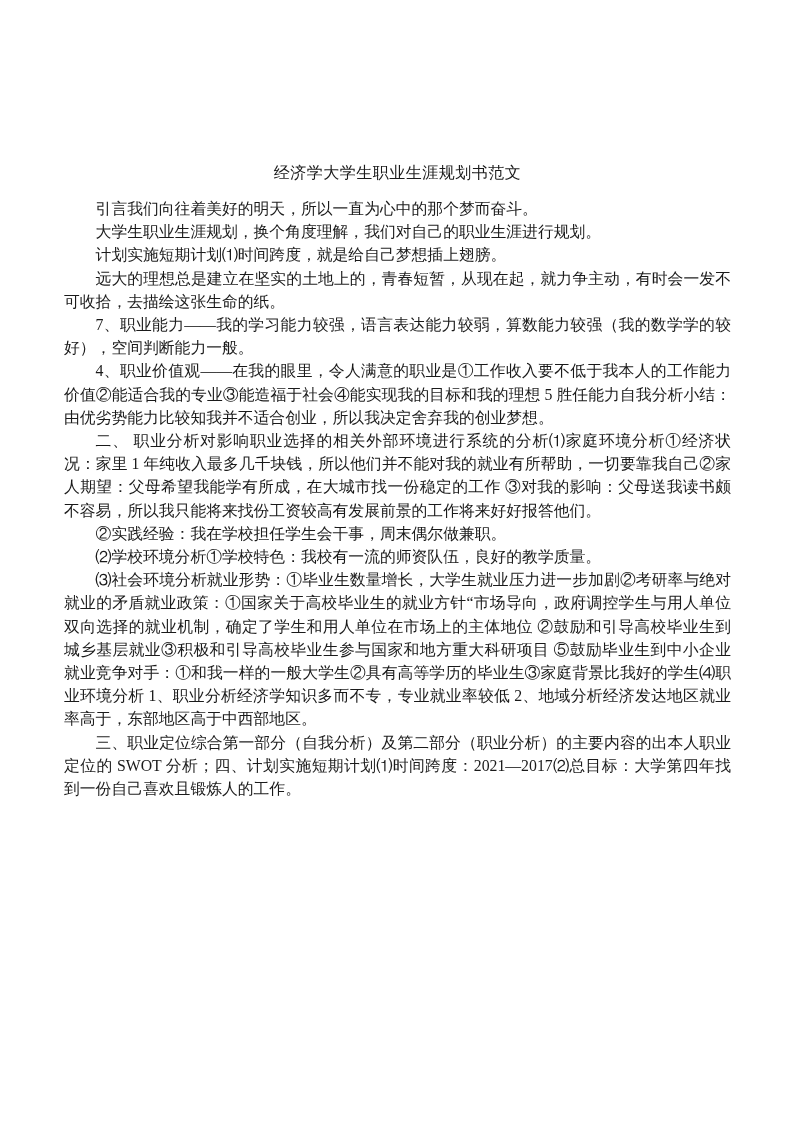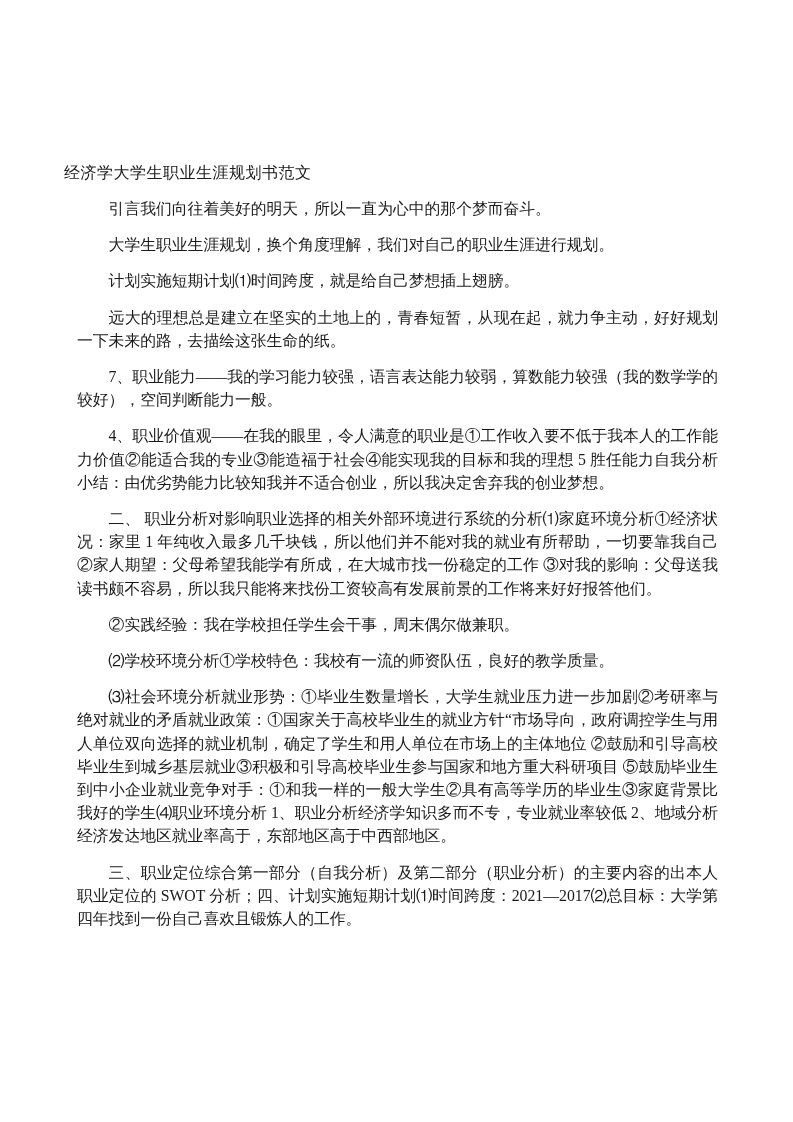--- a/index.html
+++ b/index.html
@@ -19,42 +19,43 @@
   .content {
     position: absolute;
     left: 64px;
     top: 161px;
     width: 667px;
   }
   .doc-title {
     font-size: 16px;
     font-weight: normal;
     line-height: 23px;
+    text-align: center;
     margin: 0 0 13px 0;
     letter-spacing: 0.5px;
   }
   .doc-paragraph {
     font-size: 15.8px;
     line-height: 23.2px;
-    margin: 13px;
+    margin: 0;
     text-align: justify;
     text-indent: 2em;
     word-break: break-all;
   }
 </style>
 </head>
 <body>
 
 <div class="page">
   <div class="content">
     <h1 class="doc-title">经济学大学生职业生涯规划书范文</h1>
     <p class="doc-paragraph">引言我们向往着美好的明天，所以一直为心中的那个梦而奋斗。</p>
     <p class="doc-paragraph">大学生职业生涯规划，换个角度理解，我们对自己的职业生涯进行规划。</p>
     <p class="doc-paragraph">计划实施短期计划⑴时间跨度，就是给自己梦想插上翅膀。</p>
-    <p class="doc-paragraph">远大的理想总是建立在坚实的土地上的，青春短暂，从现在起，就力争主动，好好规划一下未来的路，去描绘这张生命的纸。</p>
+    <p class="doc-paragraph">远大的理想总是建立在坚实的土地上的，青春短暂，从现在起，就力争主动，有时会一发不可收拾，去描绘这张生命的纸。</p>
     <p class="doc-paragraph">7、职业能力——我的学习能力较强，语言表达能力较弱，算数能力较强（我的数学学的较好），空间判断能力一般。</p>
     <p class="doc-paragraph">4、职业价值观——在我的眼里，令人满意的职业是①工作收入要不低于我本人的工作能力价值②能适合我的专业③能造福于社会④能实现我的目标和我的理想 5 胜任能力自我分析小结：由优劣势能力比较知我并不适合创业，所以我决定舍弃我的创业梦想。</p>
     <p class="doc-paragraph">二、 职业分析对影响职业选择的相关外部环境进行系统的分析⑴家庭环境分析①经济状况：家里 1 年纯收入最多几千块钱，所以他们并不能对我的就业有所帮助，一切要靠我自己②家人期望：父母希望我能学有所成，在大城市找一份稳定的工作 ③对我的影响：父母送我读书颇不容易，所以我只能将来找份工资较高有发展前景的工作将来好好报答他们。</p>
     <p class="doc-paragraph">②实践经验：我在学校担任学生会干事，周末偶尔做兼职。</p>
     <p class="doc-paragraph">⑵学校环境分析①学校特色：我校有一流的师资队伍，良好的教学质量。</p>
     <p class="doc-paragraph">⑶社会环境分析就业形势：①毕业生数量增长，大学生就业压力进一步加剧②考研率与绝对就业的矛盾就业政策：①国家关于高校毕业生的就业方针“市场导向，政府调控学生与用人单位双向选择的就业机制，确定了学生和用人单位在市场上的主体地位 ②鼓励和引导高校毕业生到城乡基层就业③积极和引导高校毕业生参与国家和地方重大科研项目 ⑤鼓励毕业生到中小企业就业竞争对手：①和我一样的一般大学生②具有高等学历的毕业生③家庭背景比我好的学生⑷职业环境分析 1、职业分析经济学知识多而不专，专业就业率较低 2、地域分析经济发达地区就业率高于，东部地区高于中西部地区。</p>
     <p class="doc-paragraph">三、职业定位综合第一部分（自我分析）及第二部分（职业分析）的主要内容的出本人职业定位的 SWOT 分析；四、计划实施短期计划⑴时间跨度：2021—2017⑵总目标：大学第四年找到一份自己喜欢且锻炼人的工作。</p>
   </div>
 </div>
 

